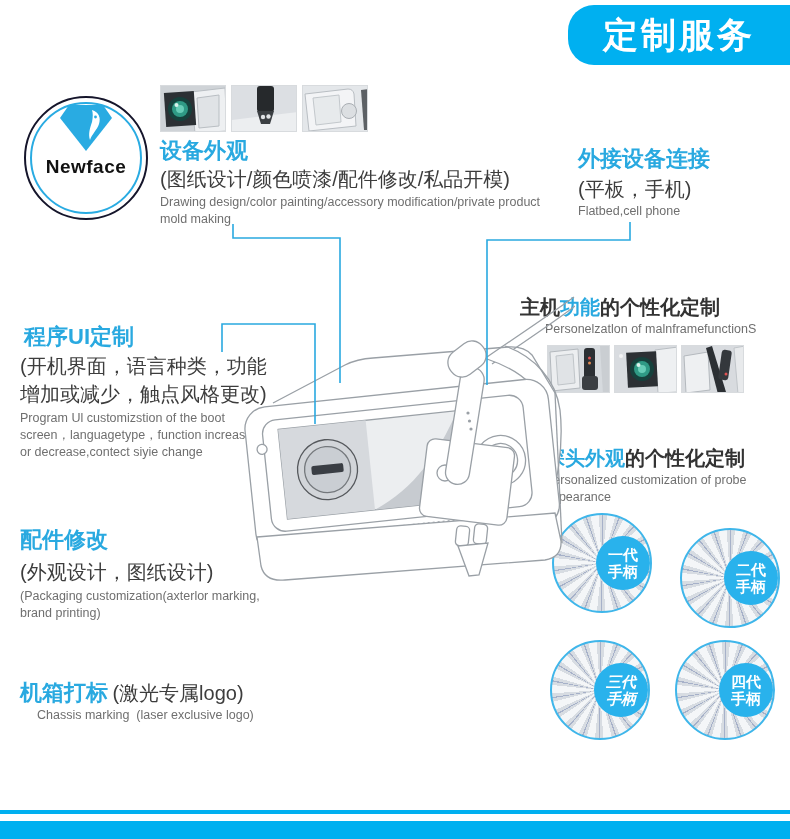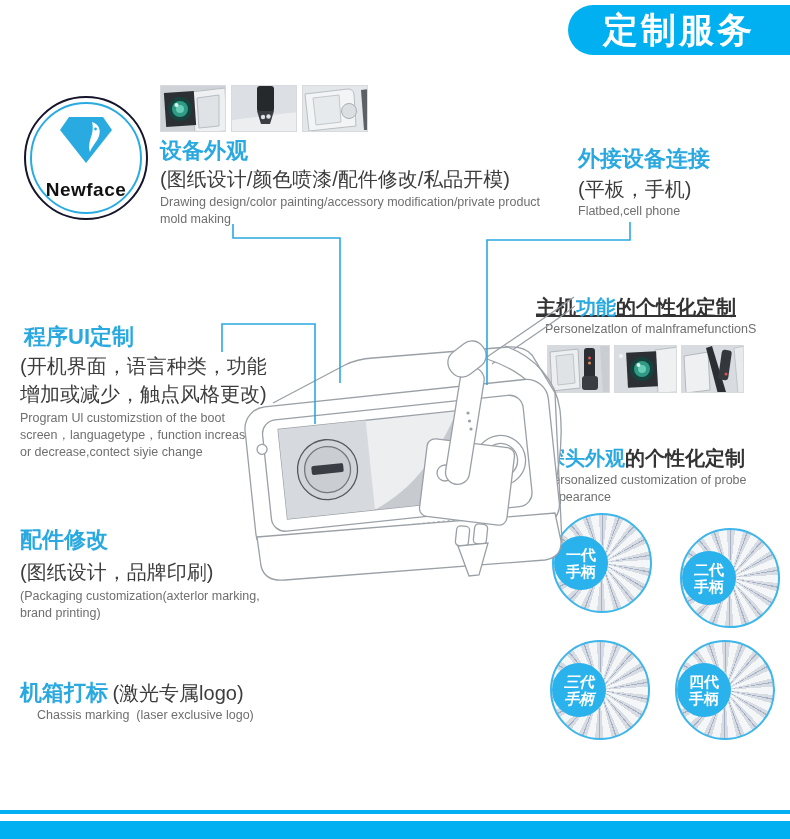--- a/index.html
+++ b/index.html
@@ -1,26 +1,26 @@
 <!DOCTYPE html>
 <html><head>
 <meta charset="utf-8">
 <style>
   html,body{margin:0;padding:0;background:#fff;}
   .page{position:relative;width:790px;height:839px;background:#fff;overflow:hidden;
         font-family:"Liberation Sans","DejaVu Sans",sans-serif;color:#333;}
   
-  .banner{position:absolute;top:5px;right:0;width:222px;height:50px;background:#00b0f0;
+  .banner{position:absolute;top:5px;right:0;width:222px;height:60px;background:#00b0f0;
           border-radius:26px 0 0 26px;display:flex;align-items:center;justify-content:center;
           color:#fff;font-size:35px;font-weight:700;letter-spacing:3px;}
   
   .logo{position:absolute;left:24px;top:96px;width:124px;height:124px;border:2px solid #15152b;
         border-radius:50%;box-sizing:border-box;display:flex;align-items:center;justify-content:center;}
   .logo-inner{width:112px;height:112px;border:2px solid #29abe2;border-radius:50%;box-sizing:border-box;
-        display:flex;flex-direction:column;align-items:center;justify-content:center;gap:15px;}
+        display:flex;flex-direction:column;align-items:center;gap:4px;}
   .logo-brand{font-size:19px;font-weight:700;color:#111;letter-spacing:.5px;}
   
   .h-blue{color:#29a9e0;font-weight:700;font-size:22px;line-height:1.1;}
   .h-mix{font-size:20px;font-weight:700;color:#333;line-height:1.1;}
   .h-mix .blue{color:#29a9e0;}
   .sub-cn{font-size:20px;color:#3d3d3d;font-weight:500;line-height:1.4;}
   .desc-en{font-size:12.5px;color:#6f6f6f;line-height:1.35;}
   .abs{position:absolute;}
   .pre{white-space:pre-wrap;margin-left:17px;}
   .nowrap{white-space:nowrap;}
@@ -28,21 +28,21 @@
   .thumbs{display:flex;gap:5px;}
   .thumb{width:66px;height:47px;border:1px solid #d8dbde;box-sizing:border-box;overflow:hidden;background:#e9ebed;}
   .thumb svg{display:block;}
   .thumbs-small .thumb{width:63px;height:48px;}
   
   .handle-circle{position:absolute;width:100px;height:100px;border-radius:50%;
      border:2px solid #3fb6ea;box-sizing:border-box;
      background:
        repeating-conic-gradient(from 0deg, rgba(118,134,176,.5) 0deg 1.6deg, rgba(0,0,0,0) 1.6deg 20deg),
        repeating-conic-gradient(from 6deg, #f4f6f8 0deg 10deg, #d7dce2 10deg 20deg);
-     display:flex;align-items:center;justify-content:flex-start;}
+     display:flex;align-items:center;justify-content:flex-end;}
   .handle-center{width:54px;height:54px;border-radius:50%;background:#29b2ec;color:#fff;
      display:flex;flex-direction:column;align-items:center;justify-content:center;
      font-size:15px;font-weight:700;line-height:1.15;}
   
   .bar-thin{position:absolute;left:0;top:810px;width:790px;height:4px;background:#00b0f0;}
   .bar-thick{position:absolute;left:0;top:821px;width:790px;height:18px;background:#00b0f0;}
   
   svg.sketch *{vector-effect:non-scaling-stroke;}
 </style>
 </head>
@@ -103,21 +103,21 @@
   <div class="abs desc-en" style="left:160px;top:194px;width:402px;">Drawing design/color painting/accessory modification/private product mold making</div>
 
   <div class="abs h-blue" style="left:578px;top:147px;">外接设备连接</div>
   <div class="abs sub-cn nowrap" style="left:578px;top:175px;">(平板，手机)</div>
   <div class="abs desc-en" style="left:578px;top:203px;">Flatbed,cell phone</div>
 
   <div class="abs h-blue" style="left:24px;top:325px;">程序UI定制</div>
   <div class="abs sub-cn" style="left:20px;top:352px;width:258px;">(开机界面，语言种类，功能增加或减少，触点风格更改)</div>
   <div class="abs desc-en" style="left:20px;top:410px;width:238px;">Program Ul customizstion of the boot screen，languagetype，function increase or decrease,contect siyie change</div>
 
-  <div class="abs h-mix" style="left:536px;top:296px;text-decoration:underline;">
+  <div class="abs h-mix" style="left:520px;top:296px;">
     <span>主机</span><span class="blue">功能</span><span>的个性化定制</span>
   </div>
   <div class="abs desc-en" style="left:545px;top:321px;">Personelzatlon of malnframefunctionS</div>
   <div class="abs thumbs thumbs-small" style="left:547px;top:345px;gap:4px;">
     <div class="thumb">
       <svg width="63" height="48" viewBox="0 0 63 48">
         <rect width="63" height="48" fill="#d6dade"></rect>
         <path d="M2,6 L30,3 L32,42 L4,45 Z" fill="#eceef0" stroke="#b4b9be"></path>
         <path d="M8,10 L25,8 L27,37 L10,39 Z" fill="#e0e3e6" stroke="#c0c5c9"></path>
         <rect x="36" y="2" width="11" height="34" rx="3" fill="#2b2f33"></rect>
@@ -175,21 +175,21 @@
     </div>
   </div>
   <div class="handle-circle" style="left:675px;top:640px;">
     <div class="handle-center">
       <span>四代</span>
         <span>手柄</span>
     </div>
   </div>
 
   <div class="abs h-blue" style="left:20px;top:528px;">配件修改</div>
-  <div class="abs sub-cn nowrap" style="left:20px;top:558px;">(图纸设计，品牌印刷)</div>
+  <div class="abs sub-cn nowrap" style="left:20px;top:558px;">(外观设计，图纸设计)</div>
   <div class="abs desc-en" style="left:20px;top:588px;width:252px;">(Packaging customization(axterlor marking, brand printing)</div>
 
   <div class="abs" style="left:20px;top:679px;">
     <span class="h-blue" style="font-size:22px;">机箱打标</span>
     <span class="sub-cn" style="font-size:20px;">(激光专属logo)</span>
   </div>
   <div class="abs desc-en pre" style="left:20px;top:707px;">Chassis marking  (laser exclusive logo)</div>
 
   <svg class="abs sketch" style="left:225px;top:275px;" width="350" height="330" viewBox="0 0 350 330" fill="none" stroke="#9aa0a6" stroke-width="1.3">
 

